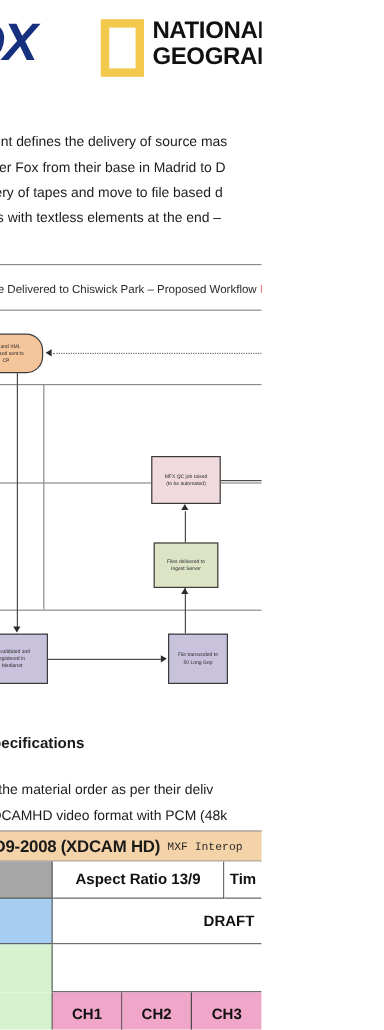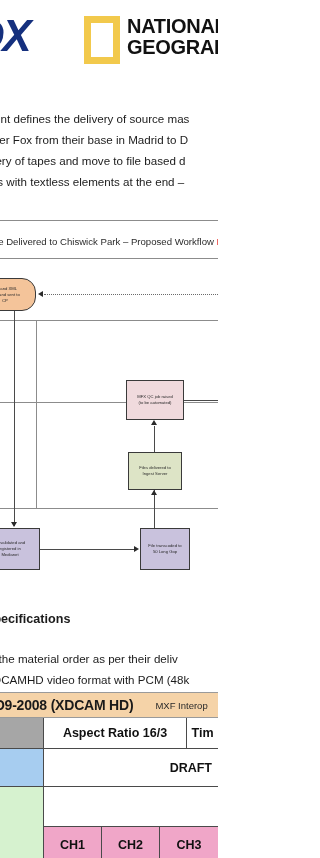--- a/index.html
+++ b/index.html
@@ -130,22 +130,22 @@
     box-sizing:border-box;
     display:flex;align-items:center;
     white-space:nowrap;
     overflow:hidden;
   }
   .tbl-titlebar .t-main{
     font-family:"Liberation Sans", sans-serif;
     font-weight:bold;font-size:14px;color:#1a1a1a;letter-spacing:-0.2px;
   }
   .tbl-titlebar .t-sub{
-    font-family:Liberation Sans, sans-serif;
-    font-size:9.5px;color:#2a2a2a;margin-left:22px;
+    font-family:Liberation Mono, monospace;
+    font-size:9.5px;color:#2a2a2a;margin-left:6px;
   }
 
   .tbl-grid{position:absolute;left:0;top:26px;width:218px;}
   .trow{position:relative;box-sizing:border-box;display:flex;}
   .tcell{
     box-sizing:border-box;
     border-right:1px solid #4a4a4a;
     border-bottom:1px solid #4a4a4a;
     display:flex;align-items:center;justify-content:center;
     font-family:"Liberation Sans", sans-serif;
@@ -244,21 +244,21 @@
 
     <div class="tbl-titlebar">
       <span class="t-main">E RDD9-2008 (XDCAM HD)</span>
       <span class="t-sub">MXF Interop</span>
     </div>
 
     <div class="tbl-grid">
 
       <div class="trow" style="height:31px;">
         <div class="tcell c-gray" style="width:44px;"></div>
-        <div class="tcell c-white" style="width:143px;">Aspect Ratio 16/3</div>
+        <div class="tcell c-white" style="width:143px;">Aspect Ratio 13/9</div>
         <div class="tcell c-white" style="width:31px;border-right:none;">Tim</div>
       </div>
 
       <div class="trow" style="height:38px;">
         <div class="tcell c-blue" style="width:44px;"></div>
         <div class="tcell c-white" style="width:174px;border-right:none;justify-content:flex-end;padding-right:6px;">DRAFT</div>
       </div>
 
       <div class="trow" style="height:40px;">
         <div class="tcell c-green" style="width:44px;border-bottom:none;"></div>

